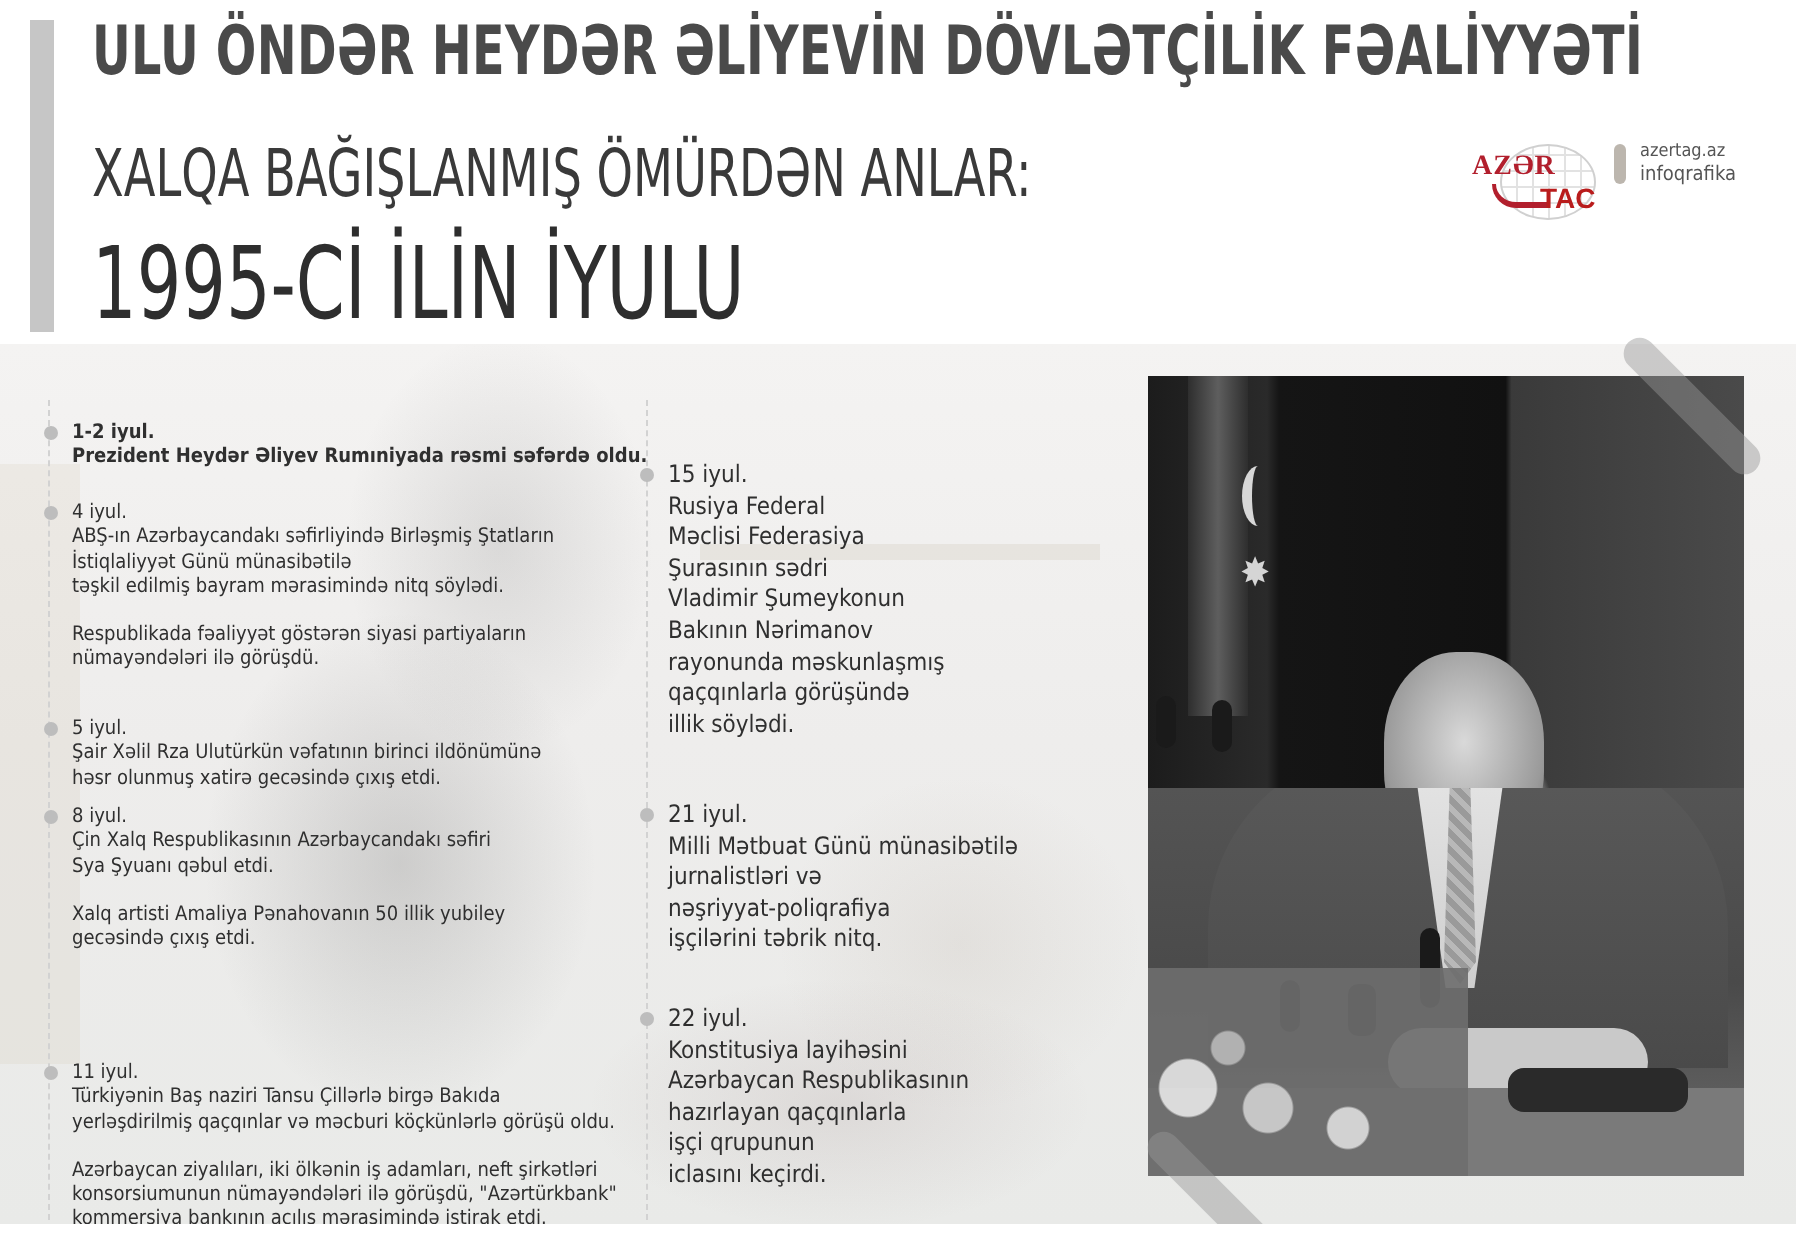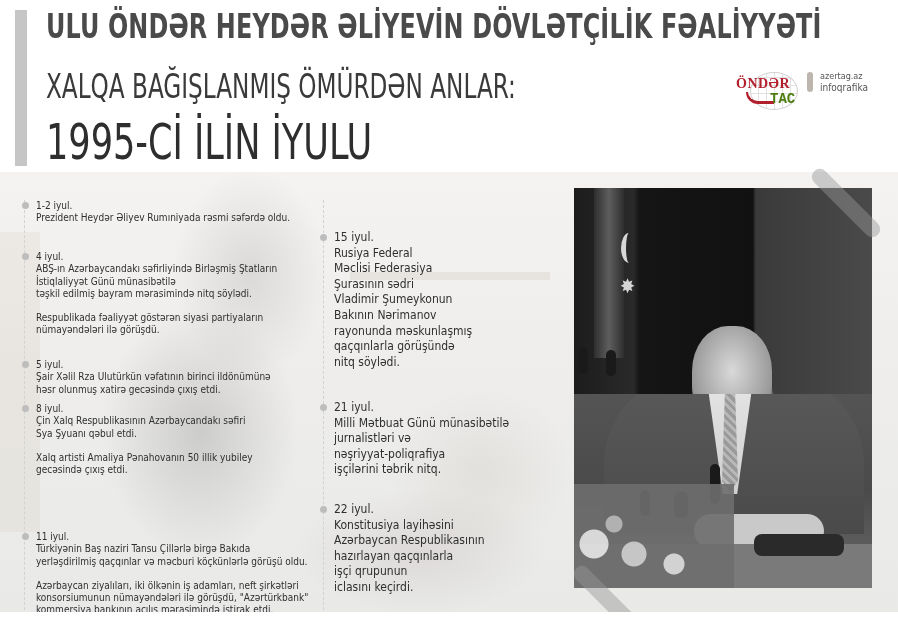--- a/index.html
+++ b/index.html
@@ -24,21 +24,21 @@
   .left-accent { position: absolute; left: 15px; top: 10px; width: 12px; height: 156px; background: #c6c6c6; }
 
   .title-1 { position: absolute; left: 46px; top: 6px; font-size: 34px; font-weight: bold; letter-spacing: 0.2px; color: #4a4a4a; transform: scaleX(0.78); transform-origin: left top; white-space: nowrap; }
   .title-2 { position: absolute; left: 46px; top: 67px; font-size: 33px; color: #3a3a3a; transform: scaleX(0.78); transform-origin: left top; white-space: nowrap; }
   .title-3 { position: absolute; left: 46px; top: 113px; font-size: 50px; color: #2e2e2e; transform: scaleX(0.78); transform-origin: left top; white-space: nowrap; }
 
   .logo { position: absolute; left: 736px; top: 70px; width: 66px; height: 40px; }
   .logo .globe { position: absolute; left: 14px; top: 2px; width: 48px; height: 38px; border-radius: 50%; border: 1px solid #d0d0d0;
     background: repeating-linear-gradient(90deg, transparent 0 7px, #e2e2e2 7px 8px), repeating-linear-gradient(0deg, transparent 0 7px, #e2e2e2 7px 8px); }
   .logo .azer { position: absolute; left: 0; top: 6px; font-family: "Liberation Serif", serif; font-size: 14px; font-weight: bold; color: #b21f2d; letter-spacing: 0.5px; }
-  .logo .tac { position: absolute; left: 34px; top: 21px; font-family: Liberation Mono, monospace; font-size: 14px; font-weight: bold; color: #4d7c0f; text-align: right; }
+  .logo .tac { position: absolute; left: 34px; top: 21px; font-family: Liberation Sans, sans-serif; font-size: 14px; font-weight: bold; color: #b91c1c; text-align: right; }
   .logo .swoosh { position: absolute; left: 10px; top: 22px; width: 28px; height: 12px; border-bottom: 3px solid #b21f2d; border-left: 2px solid #b21f2d; border-radius: 0 0 0 14px; }
 
   .logo-pill { position: absolute; left: 807px; top: 72px; width: 6px; height: 20px; border-radius: 3px; background: #bcb6ae; }
   .logo-site { position: absolute; left: 820px; top: 71px; font-size: 9px; color: #555; line-height: 11px; }
   .logo-sub { position: absolute; left: 820px; top: 82px; font-size: 10px; color: #555; line-height: 11px; }
 
   .timeline-line { position: absolute; top: 200px; bottom: 20px; width: 0; border-left: 1px dashed #d2d2d2; }
   .tl-1 { left: 24px; }
   .tl-2 { left: 323px; }
 
@@ -94,31 +94,31 @@
 
   <div class="left-accent"></div>
 
   <div class="title-1">ULU ÖNDƏR HEYDƏR ƏLİYEVİN DÖVLƏTÇİLİK FƏALİYYƏTİ</div>
   <div class="title-2">XALQA BAĞIŞLANMIŞ ÖMÜRDƏN ANLAR:</div>
   <div class="title-3">1995-Cİ İLİN İYULU</div>
 
   <div class="logo">
     <div class="globe"></div>
     <div class="swoosh"></div>
-    <span class="azer">ÖNDƏR</span>
+    <span class="azer">AZƏR</span>
     <span class="tac">TAC</span>
   </div>
   <div class="logo-pill"></div>
   <div class="logo-site">azertag.az</div>
   <div class="logo-sub">infoqrafika</div>
 
   <div class="timeline-line tl-1"></div>
   <div class="timeline-line tl-2"></div>
 
-  <div class="entry col1" style="top:200px;">
+  <div class="entry col1" style="top:211px;font-weight:bold;">
     <span class="dot"></span>
     <p>1-2 iyul.</p>
     <p>Prezident Heydər Əliyev Rumıniyada rəsmi səfərdə oldu.</p>
   </div>
 
   <div class="entry col1" style="top:251px;">
     <span class="dot"></span>
     <p>4 iyul.</p>
     <p>ABŞ-ın Azərbaycandakı səfirliyində Birləşmiş Ştatların</p>
     <p>İstiqlaliyyət Günü münasibətilə</p>
@@ -159,21 +159,21 @@
   <div class="entry col2" style="top:230px;">
     <span class="dot"></span>
     <p>15 iyul.</p>
     <p>Rusiya Federal</p>
     <p>Məclisi Federasiya</p>
     <p>Şurasının sədri</p>
     <p>Vladimir Şumeykonun</p>
     <p>Bakının Nərimanov</p>
     <p>rayonunda məskunlaşmış</p>
     <p>qaçqınlarla görüşündə</p>
-    <p>nitq söylədi.</p>
+    <p>illik söylədi.</p>
   </div>
 
   <div class="entry col2" style="top:400px;">
     <span class="dot"></span>
     <p>21 iyul.</p>
     <p>Milli Mətbuat Günü münasibətilə</p>
     <p>jurnalistləri və</p>
     <p>nəşriyyat-poliqrafiya</p>
     <p>işçilərini təbrik nitq.</p>
   </div>

